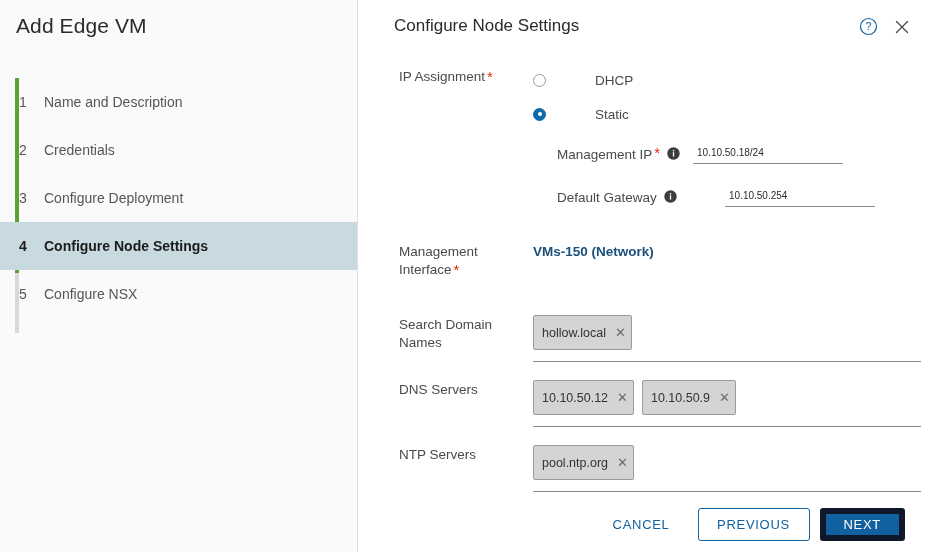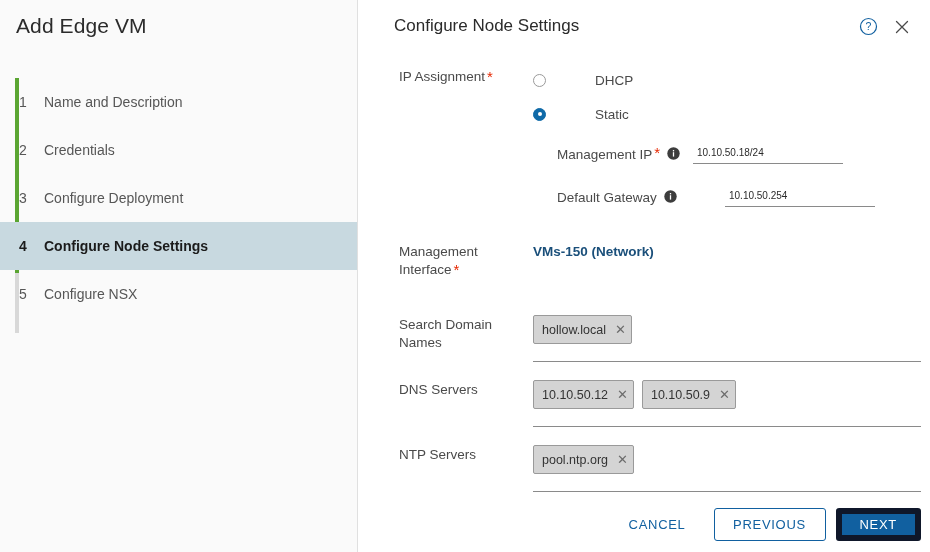--- a/index.html
+++ b/index.html
@@ -259,21 +259,21 @@
     gap: 8px;
     cursor: text;
   }
 
   .chip {
     display: inline-flex;
     align-items: center;
     background: #d4d4d4;
     border: 1px solid #9a9a9a;
     border-radius: 2px;
-    height: 29px;
+    height: 35px;
     padding: 0 5px 0 8px;
     font-size: 12.5px;
     color: #333333;
   }
 
   .chip-x {
     margin-left: 9px;
     font-size: 13px;
     color: #6b6b6b;
     line-height: 1;
@@ -287,21 +287,21 @@
   .row-ntp     { margin-top: 18px; }
 
   .row-mgmtif .lbl,
   .row-search .lbl,
   .row-dns .lbl,
   .row-ntp .lbl { padding-top: 1px; }
 
   
   .footer {
     position: absolute;
-    right: 9px;
+    right: 25px;
     bottom: 11px;
     display: flex;
     align-items: center;
     gap: 10px;
   }
 
   .btn {
     font-family: "Liberation Sans", sans-serif;
     font-size: 13px;
     letter-spacing: 0.7px;

